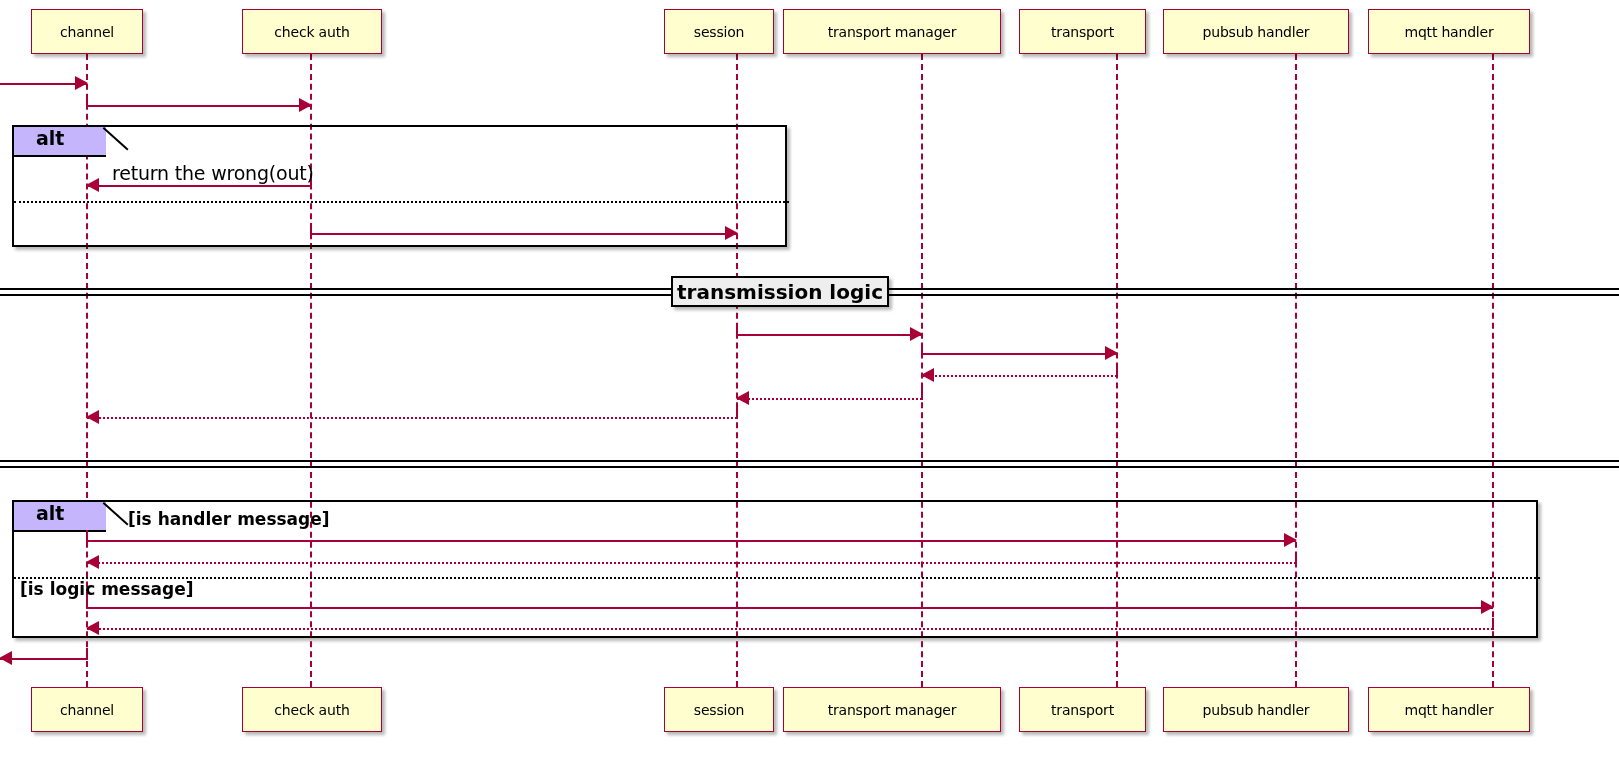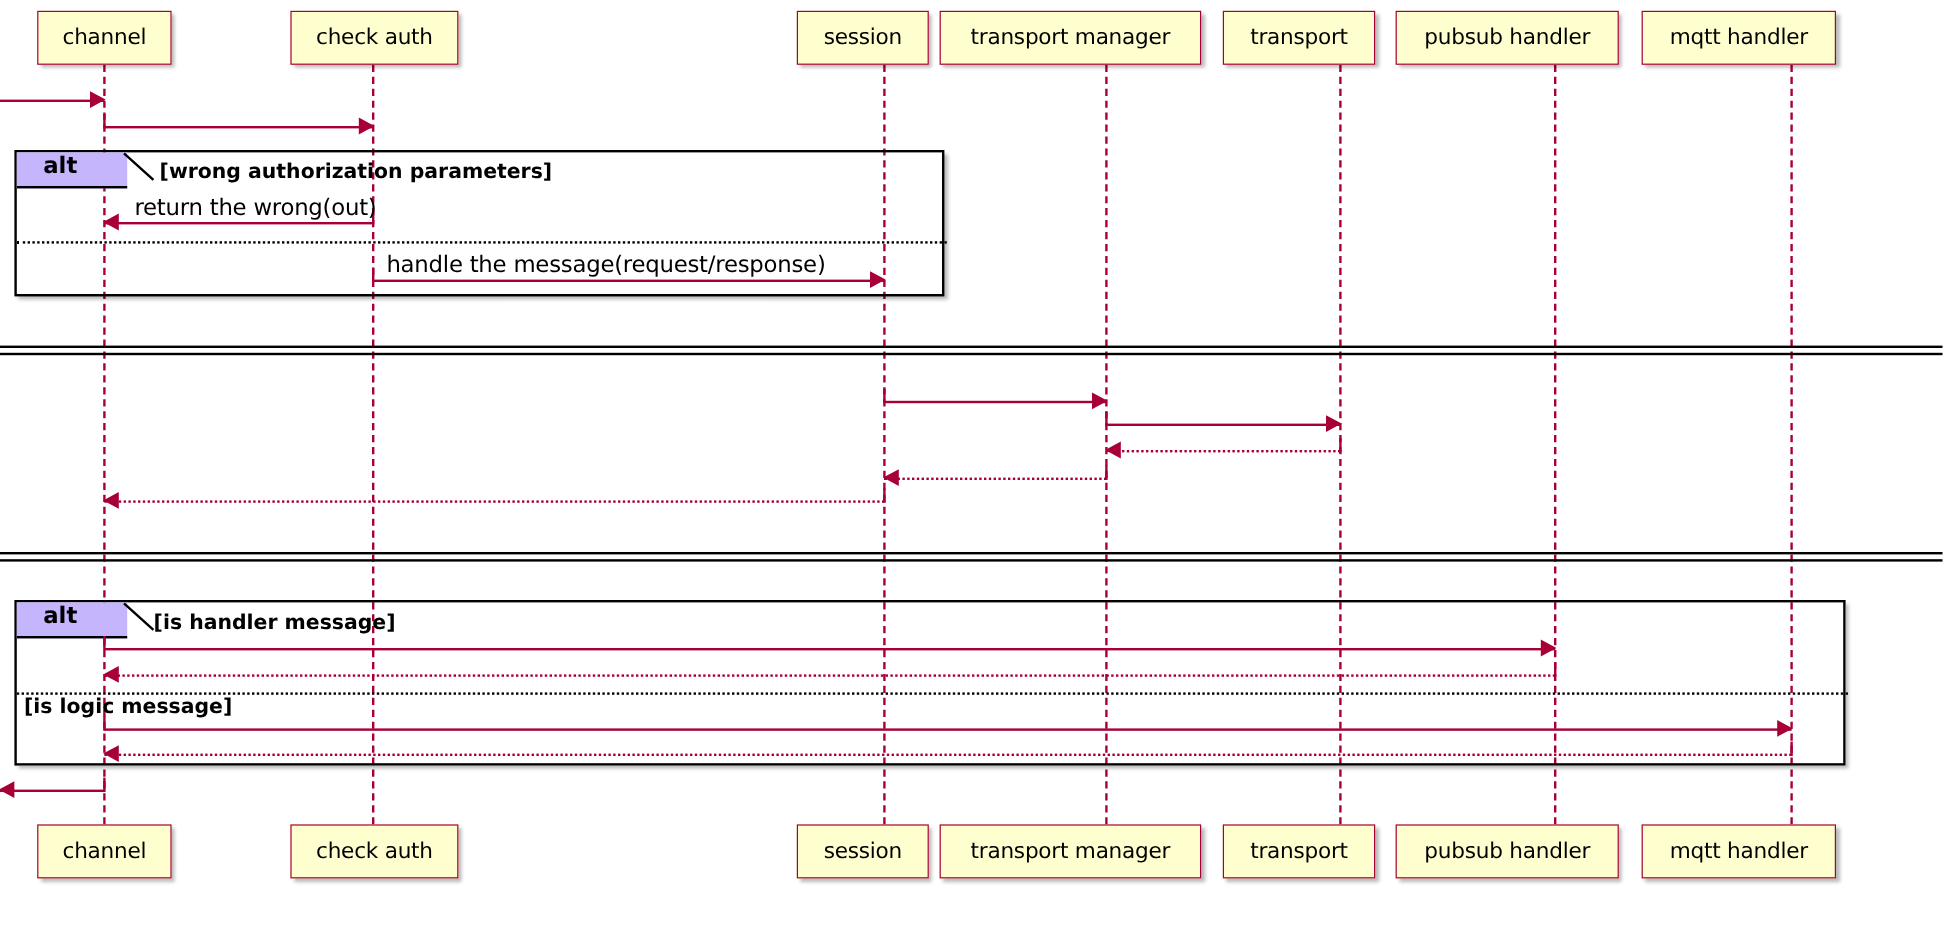--- a/index.html
+++ b/index.html
@@ -6,21 +6,21 @@
   body{font-family:"DejaVu Sans","Liberation Sans",sans-serif;}
   #diagram{position:relative;width:1619px;height:774px;background:#ffffff;overflow:hidden;}
 
   
   .participant{
     position:absolute;
     background:#FEFECE;
     border:1.5px solid #A80036;
     box-sizing:border-box;
     display:flex;align-items:center;justify-content:center;
-    font-size:18px;color:#000000;
+    font-size:14px;color:#000000;
     box-shadow:3px 3px 3px rgba(0,0,0,0.28);
     white-space:nowrap;
     letter-spacing:-0.2px;
   }
 
   
   .lifeline{
     position:absolute;width:0;
     border-left:2px dashed #A80036;
   }
@@ -118,38 +118,39 @@
     <div class="head"></div>
   </div>
 
   <div class="group" style="left:12px;top:125px;width:775px;height:122px;">
     <div class="group-tab" style="width:92px;">
       <span class="tab-label">alt</span>
     </div>
     <div class="tab-diag" style="left:90px;top:0px;width:33px;transform:rotate(42deg);"></div>
     <div class="group-divider" style="left:0px;top:74px;width:775px;"></div>
   </div>
-  <div class="group-cond" style="left:133px;top:133px;">[wrong authorization parameters]</div>
 
   <div class="stub" style="left:310px;top:175px;height:12px;"></div>
   <div class="msg solid left" style="left:87px;top:185px;width:224px;">
     <div class="line"></div>
     <div class="head"></div>
   </div>
   <div class="msglabel" style="left:112px;top:162px;">return the wrong(out)</div>
 
   <div class="stub" style="left:310px;top:223px;height:12px;"></div>
   <div class="msg solid right" style="left:311px;top:233px;width:426px;">
     <div class="line"></div>
     <div class="head"></div>
   </div>
-  <div class="msglabel" style="left:322px;top:210px;">handle the message(request/response)</div>
 
   <div class="sep-line" style="left:0px;top:288px;width:1619px;"></div>
   <div class="sep-line" style="left:0px;top:294px;width:1619px;"></div>
+  <div class="sep-box" style="left:671px;top:276px;width:218px;height:31px;">
+    <span>transmission logic</span>
+  </div>
 
   <div class="stub" style="left:736px;top:324px;height:12px;"></div>
   <div class="msg solid right" style="left:737px;top:334px;width:185px;">
     <div class="line"></div>
     <div class="head"></div>
   </div>
 
   <div class="stub" style="left:921px;top:343px;height:12px;"></div>
   <div class="msg solid right" style="left:922px;top:353px;width:195px;">
     <div class="line"></div>

